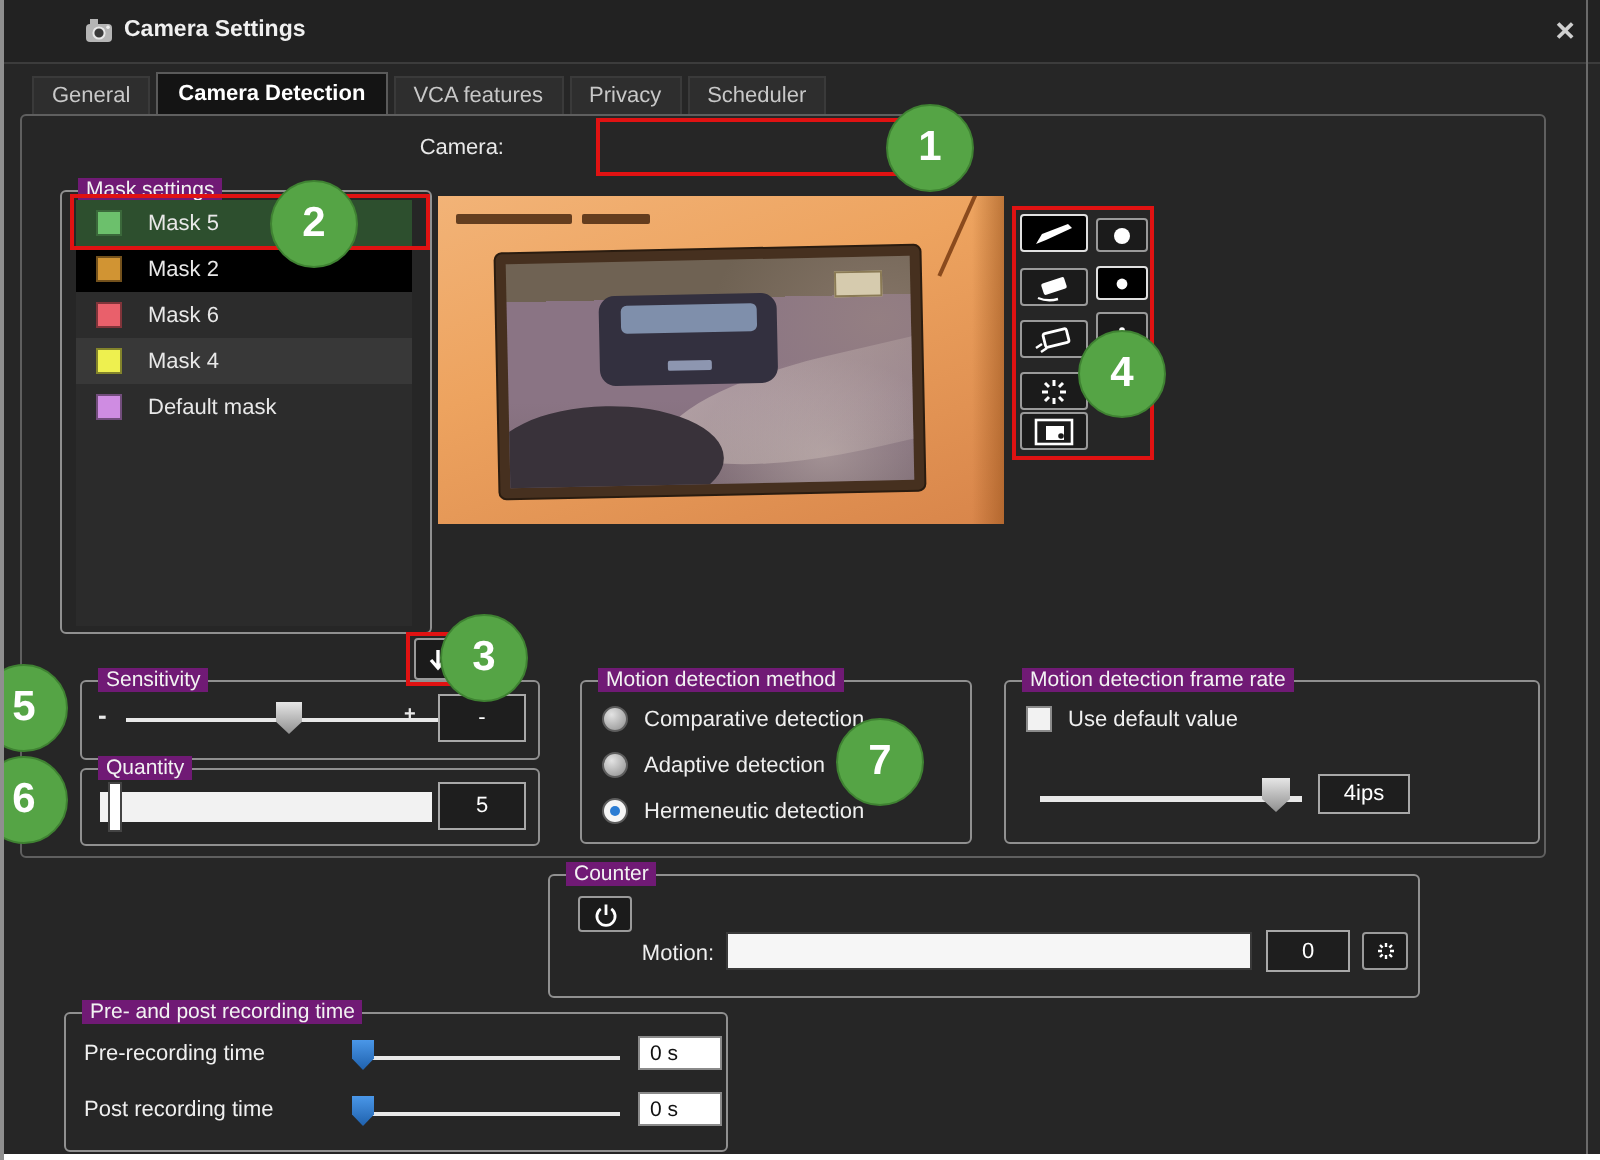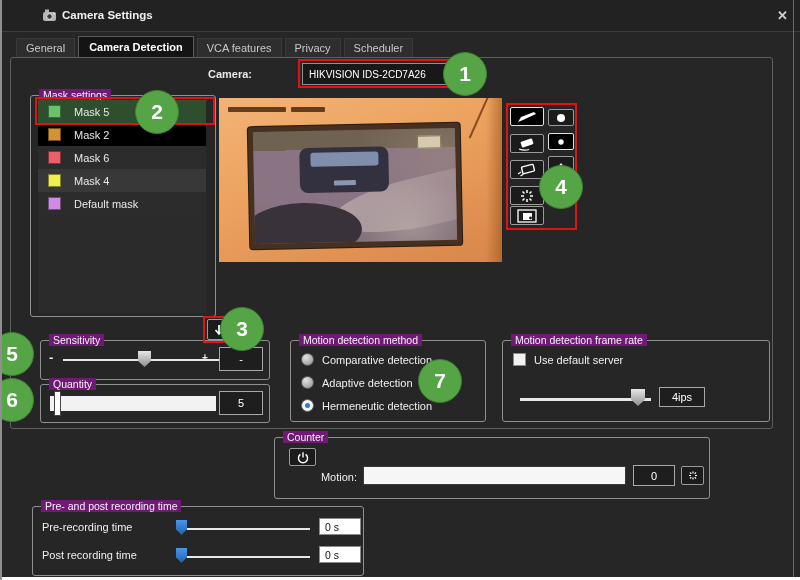--- a/index.html
+++ b/index.html
@@ -16,21 +16,21 @@
   
   .tabs{position:absolute;left:14px;top:38px;display:flex;gap:3px;}
   .tab{padding:3px 9px;font-size:11px;color:#c8c8c8;background:#2e2e2e;border:1px solid #3a3a3a;border-bottom:none;}
   .tab.active{color:#fff;font-weight:bold;background:#141414;border:1px solid #5a5a5a;border-bottom:none;padding:4px 10px;margin-top:-2px;}
   
   .page{position:absolute;left:8px;top:57px;width:761px;height:370px;border:1px solid #5f5f5f;border-radius:3px;}
   
   .group{position:absolute;border:1px solid #909090;border-radius:3px;}
   .glabel{position:absolute;top:-7px;left:8px;background:#701a75;padding:0 4px;font-size:10.5px;color:#f2f2f2;white-space:nowrap;}
   
-  .camera-label{position:absolute;left:160px;top:68px;width:90px;text-align:right;font-size:11px;font-weight:bold;}
+  .camera-label{position:absolute;left:160px;top:68px;width:90px;text-align:right;font-size:11px;font-weight:normal;}
   .dropdown{position:absolute;left:300px;top:63px;width:166px;height:22px;background:#181818;border:1px solid #8f8f8f;box-sizing:border-box;display:flex;align-items:center;}
   .dropdown .dd-text{font-size:10px;color:#fff;padding-left:6px;flex:1;white-space:nowrap;overflow:hidden;}
   .dropdown .dd-chev{width:16px;display:flex;justify-content:center;}
   
   .mask-row{position:absolute;left:36px;width:168px;height:23px;display:flex;align-items:center;}
   .swatch{width:13px;height:13px;margin-left:10px;border:1px solid rgba(0,0,0,.45);box-sizing:border-box;}
   .mask-row .mlabel{font-size:11px;margin-left:13px;color:#e8e8e8;}
   
   .tool-btn{position:absolute;background:#1b1b1b;border:1px solid #9a9a9a;border-radius:2px;display:flex;align-items:center;justify-content:center;box-sizing:border-box;}
   .tool-btn.sel{background:#000;border-color:#e0e0e0;}
@@ -96,28 +96,20 @@
     <div class="tab">General</div>
     <div class="tab active">Camera Detection</div>
     <div class="tab">VCA features</div>
     <div class="tab">Privacy</div>
     <div class="tab">Scheduler</div>
   </div>
 
   <div class="page"></div>
 
   <div class="camera-label">Camera:</div>
-  <div class="dropdown">
-    <span class="dd-text">HIKVISION IDS-2CD7A26</span>
-    <span class="dd-chev">
-      <svg width="10" height="6" viewBox="0 0 10 6">
-          <path d="M1 1 L5 5 L9 1" fill="none" stroke="#cccccc" stroke-width="1.4"></path>
-        </svg>
-    </span>
-  </div>
 
   <div class="group" style="left:28px;top:95px;width:184px;height:220px;">
     <span class="glabel">Mask settings</span>
   </div>
   <div class="abs" style="left:36px;top:100px;width:168px;height:213px;background:#2b2b2b;"></div>
 
   <div class="mask-row" style="top: 100px; background: rgb(45, 79, 46);">
     <span class="swatch" style="background: rgb(108, 192, 108);"></span>
     <span class="mlabel">Mask 5</span>
   </div>
@@ -242,21 +234,21 @@
     <div class="opt-row" style="left:10px;top:58px;">
       <span class="radio sel"></span>
       <span class="olabel">Hermeneutic detection</span>
     </div>
   </div>
 
   <div class="group" style="left:500px;top:340px;width:266px;height:80px;">
     <span class="glabel">Motion detection frame rate</span>
     <div class="opt-row" style="left:10px;top:12px;">
       <span class="checkbox"></span>
-      <span class="olabel">Use default server</span>
+      <span class="olabel">Use default value</span>
     </div>
     <div class="track" style="left:17px;top:57px;width:131px;height:3px;"></div>
     <div class="thumb-gray" style="left:128px;top:48px;width:14px;height:17px;"></div>
     <div class="valbox" style="left:156px;top:46px;width:46px;height:20px;">4ips</div>
   </div>
 
 
   <div class="group" style="left:272px;top:437px;width:434px;height:60px;">
     <span class="glabel">Counter</span>
     <div class="tool-btn" style="left:14px;top:10px;width:27px;height:18px;">

